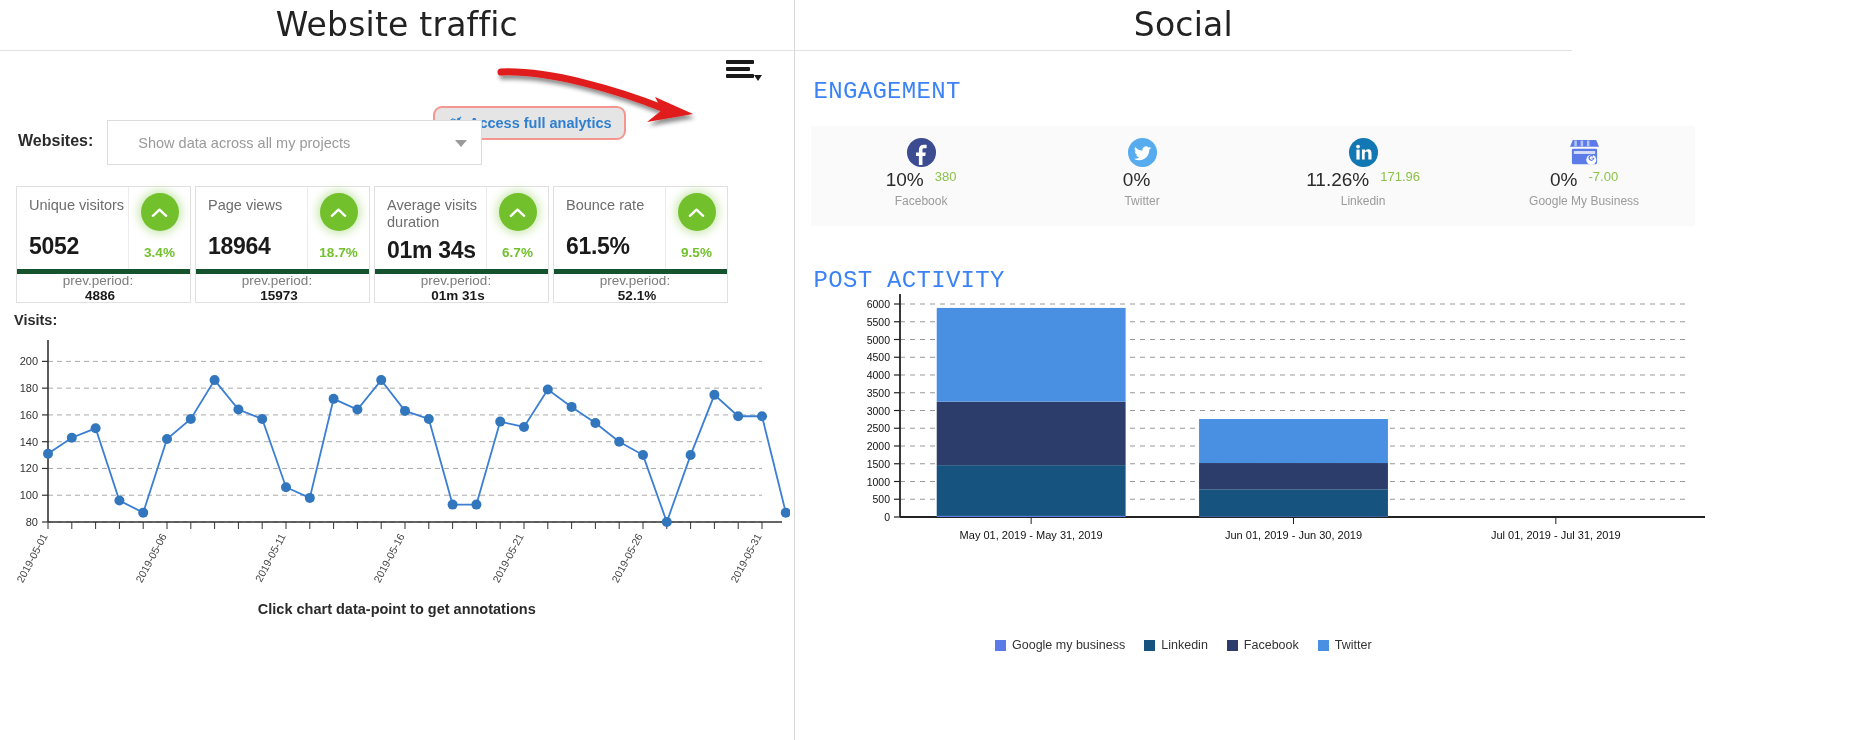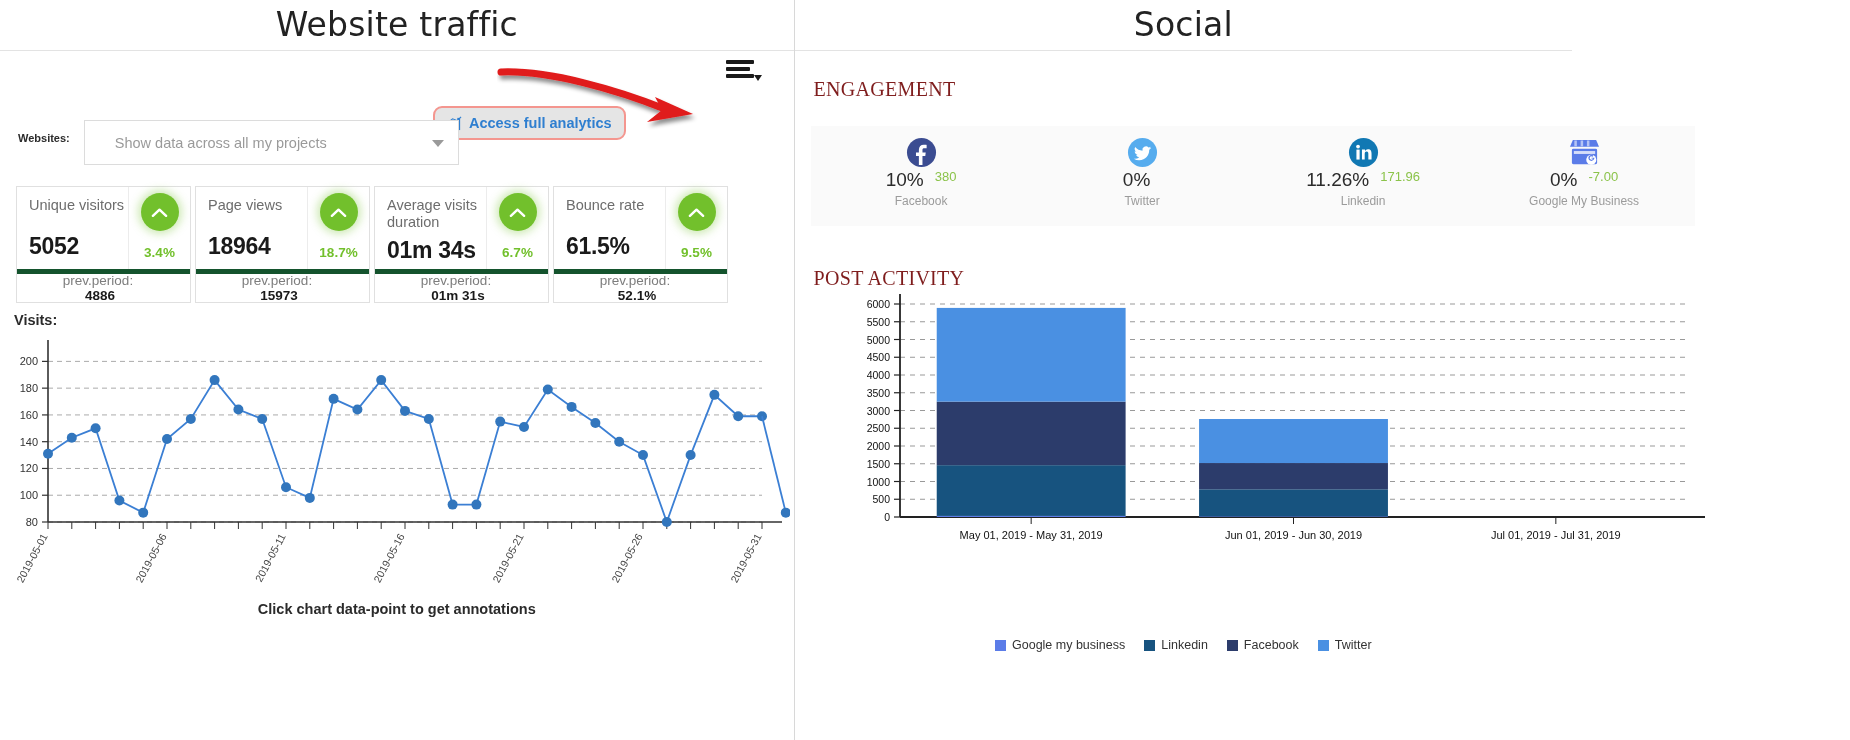--- a/index.html
+++ b/index.html
@@ -34,21 +34,21 @@
   .menu-icon .bar.b1 { width:28px; }
   .menu-icon .bar.b2 { width:24px; }
   .menu-icon .bar.b3 { width:28px; }
   .menu-icon .caret {
     position:absolute; right:-6px; bottom:-1px;
     width:0;height:0;border-left:4px solid transparent;border-right:4px solid transparent;border-top:6px solid #1a1a1a;
   }
 
   
   .sites-row { position:absolute; left:18px; top:120px; display:flex; align-items:flex-start; }
-  .sites-label { font-size:11px; font-weight:700; color:#2b2b2b; margin-top:12px; margin-right:14px; }
+  .sites-label { font-size:16px; font-weight:700; color:#2b2b2b; margin-top:12px; margin-right:14px; }
   .sites-select {
     width:375px; height:45px; border:1px solid #dcdcdc; background:#fff;
     position:relative; display:flex; align-items:center; padding:0 30px;
     font-size:14.5px; color:#9a9a9a;
   }
   .sites-select .arrow {
     position:absolute; right:14px; top:50%; margin-top:-3px;
     width:0;height:0;border-left:6px solid transparent;border-right:6px solid transparent;border-top:7px solid #9a9a9a;
   }
 
@@ -84,21 +84,21 @@
   .card .pct { position:absolute; left:0; right:0; bottom:9px; text-align:center; font-size:13.5px; font-weight:700; color:#72c02c; }
   .card .bottom { border-top:5px solid #14532d; height:33px; display:flex; align-items:center; justify-content:center; padding-right:11px; font-size:13.5px; color:#7d7d7d;flex-direction:column; }
   .card .bottom b { color:#1a1a1a; margin-left:4px; font-weight:700; }
 
   .visits-label { position:absolute; left:14px; top:312px; font-size:14.5px; font-weight:700; color:#2b2b2b; }
   .chart-hint { position:absolute; left:0; right:0; top:601px; text-align:center; font-size:14.5px; font-weight:700; color:#2b2b2b; }
 
   .line-chart { position:absolute; left:0; top:336px; width:790px; height:260px; }
 
   
-  .section-label { font-size:20px; color:#7f1d1d; font-family:Liberation Serif, serif; font-weight:400; letter-spacing:.3px; }
+  .section-label { font-size:24px; color:#3b82f6; font-family:Liberation Mono, monospace; font-weight:400; letter-spacing:.3px; }
   .engagement-label { position:absolute; left:19px; top:78px; }
   .post-label { position:absolute; left:19px; top:240px;margin-top:27px; }
 
   .engagement-box {
     position:absolute; left:16px; top:126px; width:884px; height:100px;
     background:#fafafa; display:flex;
   }
   .eng-item { flex:1; display:flex; flex-direction:column; align-items:center; padding-top:9px; }
   .eng-icon { height:34px; display:flex; align-items:center; justify-content:center; }
   .eng-val { font-size:19px; color:#2b2b2b; display:flex; align-items:flex-start; gap:11px; }

